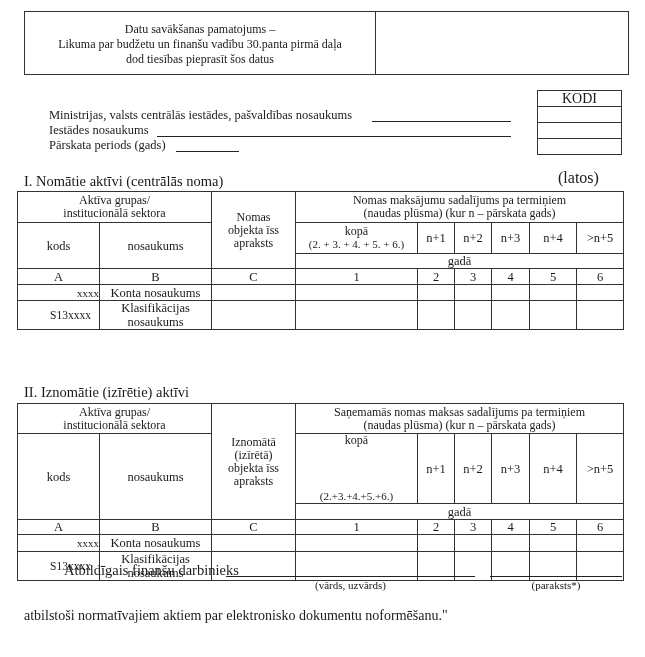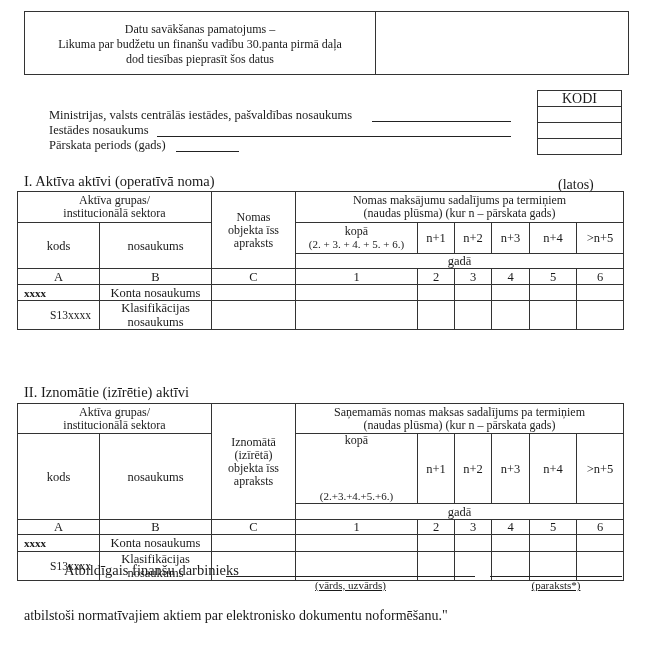--- a/index.html
+++ b/index.html
@@ -21,33 +21,33 @@
   .info { position: absolute; left: 49px; font-size: 12.5px; white-space: nowrap; }
   .uline { position: absolute; border-bottom: 1.3px solid #222; height: 0; }
 
   
   .kodi { position: absolute; left: 537px; top: 90px; width: 85px; border: 1.3px solid #333;
           border-collapse: collapse; }
   .kodi td { border: 1.3px solid #333; height: 15px; padding: 0; text-align: center;
              font-size: 14px; line-height: 14px; }
 
   .sec-title { position: absolute; left: 24px; font-size: 14.5px; white-space: nowrap; }
-  .latos { position: absolute; left: 558px; top: 177px; font-size: 14px; }
+  .latos { position: absolute; left: 558px; top: 169px; font-size: 16px; }
 
   
   table.grid { position: absolute; left: 17px; width: 606px; border-collapse: collapse;
                table-layout: fixed; }
   table.grid td { border: 1.3px solid #333; padding: 0; text-align: center; vertical-align: middle;
                   font-size: 12.5px; line-height: 14px; overflow: hidden; }
   table.grid td.small { font-size: 12px; line-height: 13px; }
-  table.grid td.left { text-align: left; padding-left: 6px; font-weight: bold; }
+  table.grid td.left { text-align: right; padding-left: 6px; }
   table.grid td.right { text-align: right; padding-right: 8px; }
 
   .sig-label { position: absolute; left: 24px; top: 562px; font-size: 14.5px; margin-left: 40px; }
-  .sig-caption { position: absolute; font-size: 11px; text-align: center; text-decoration: underline; }
+  .sig-caption { position: absolute; font-size: 11px; text-align: center; }
   .note { position: absolute; left: 24px; top: 606px; font-size: 14px; line-height: 20px; width: 615px; }
 </style>
 </head>
 <body>
 
 <div class="hdr">
   <div class="hdr-left">
     <div>Datu savākšanas pamatojums –</div>
     <div>Likuma par budžetu un finanšu vadību 30.panta pirmā daļa</div>
     <div>dod tiesības pieprasīt šos datus</div>
@@ -73,21 +73,21 @@
       </tr>
   <tr>
         <td></td>
       </tr>
   <tr>
         <td></td>
       </tr>
 </tbody>
   </table>
 
-<div class="sec-title" style="top:173px;">I. Aktīva aktīvi (operatīvā noma)</div>
+<div class="sec-title" style="top:173px;">I. Nomātie aktīvi (centrālās noma)</div>
 <div class="latos">(latos)</div>
 
 <table class="grid" style="top:191px;">
   <colgroup>
     <col style="width:82px">
       <col style="width:112px">
       <col style="width:84px">
       <col style="width:122px">
     <col style="width:37px">
       <col style="width:37px">

